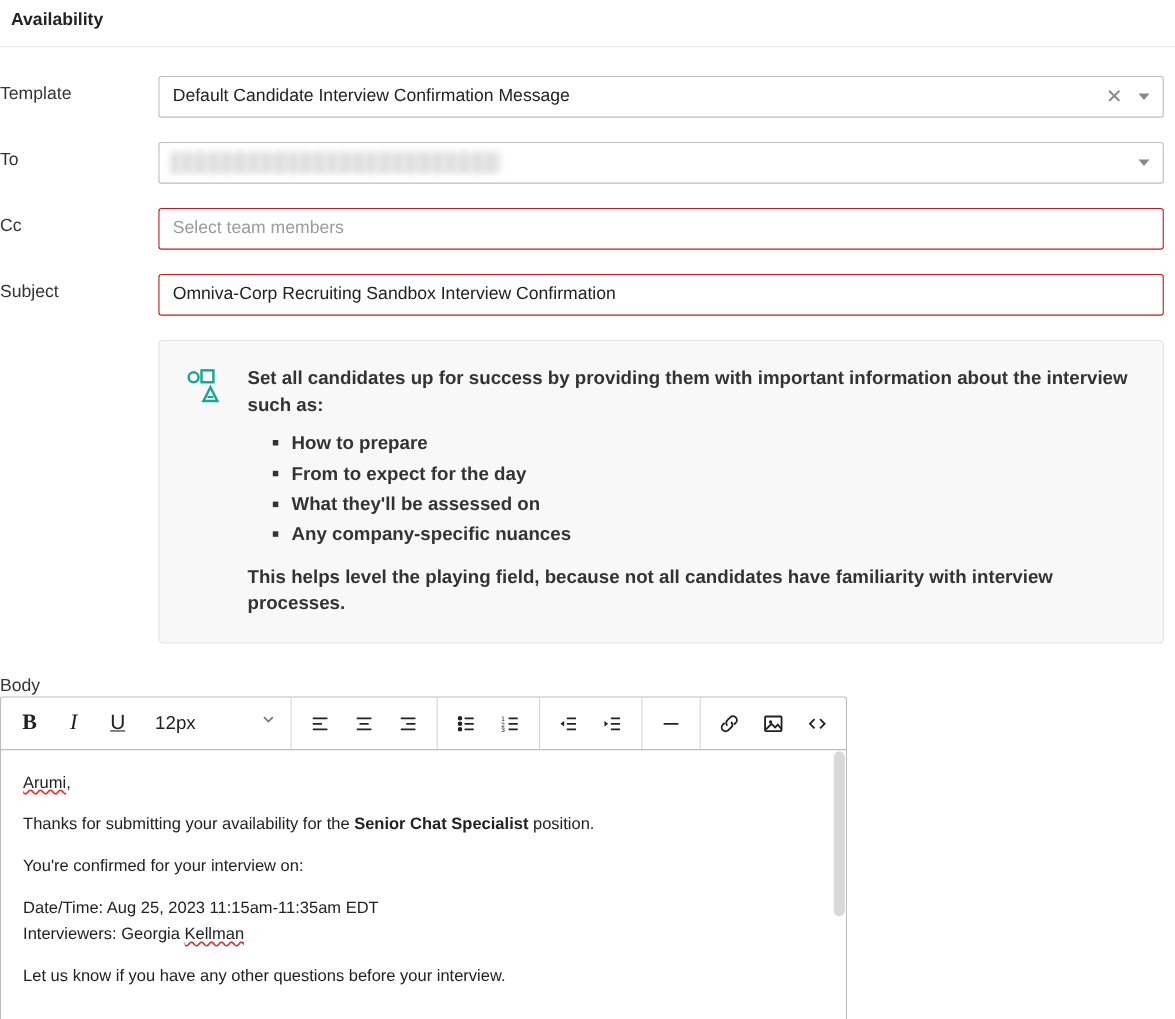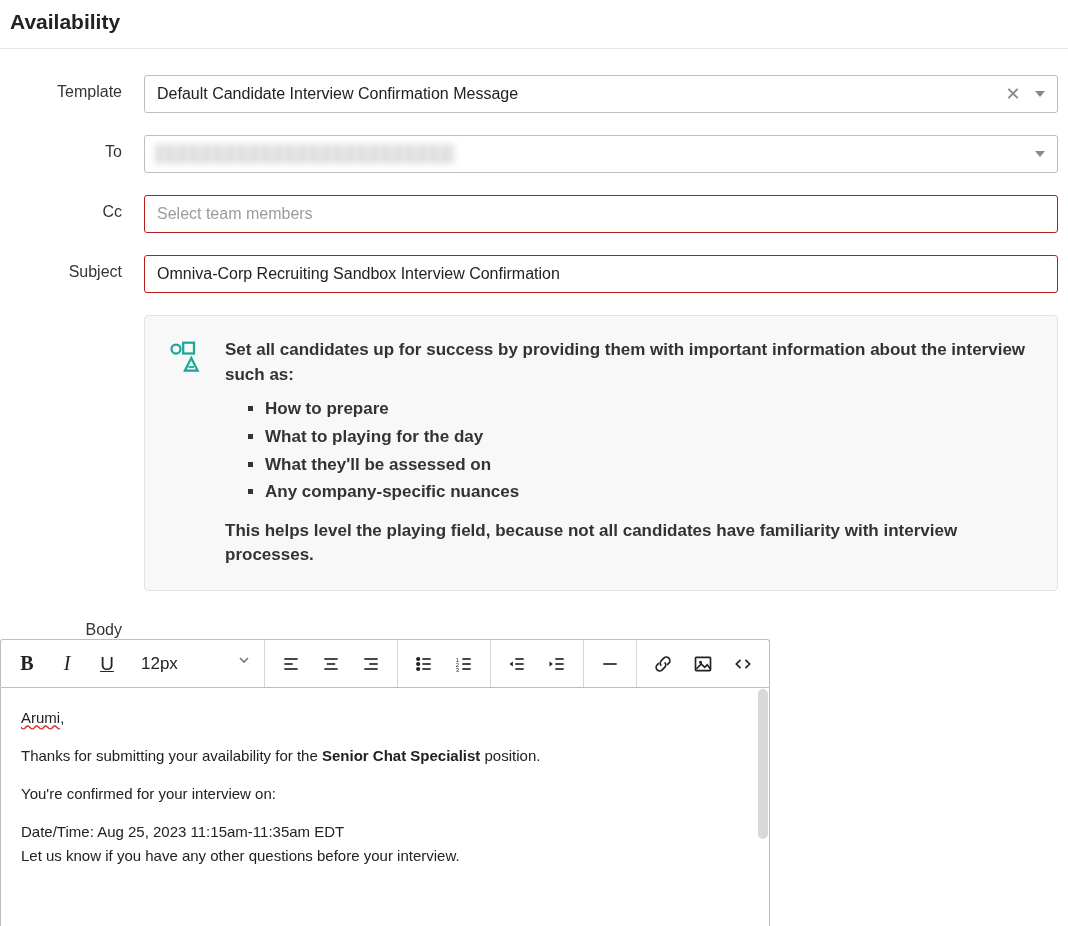--- a/index.html
+++ b/index.html
@@ -4,36 +4,35 @@
 <style>
 * { box-sizing: border-box; margin: 0; padding: 0; }
 body {
   font-family: -apple-system, BlinkMacSystemFont, "Segoe UI", Helvetica, Arial, sans-serif;
   font-size: 15px;
   color: #222;
   background: #fff;
   width: 1068px;
 }
 .page-title {
-  font-size: 21px;
+  font-size: 16px;
   font-weight: 700;
   padding: 10px 10px 14px;
   border-bottom: 1px solid #e6e6e6;
 }
 .form { padding-top: 26px; }
 .row {
   display: flex;
   align-items: flex-start;
   margin-bottom: 22px;
   padding-right: 10px;
 }
 .label {
   width: 144px;
   flex-shrink: 0;
-  text-align: right;
   padding-right: 22px;
   padding-top: 8px;
   font-size: 16px;
   color: #343434;
 }
 .field { flex: 1; }
 .select-like {
   position: relative;
   border: 1px solid #bdbdbd;
   border-radius: 3px;
@@ -253,21 +252,21 @@
         <svg class="info-icon" viewBox="0 0 40 40">
           <circle cx="10" cy="10" r="5" fill="none" stroke="#1aa896" stroke-width="2.5"></circle>
           <rect x="18" y="3" width="12" height="12" fill="none" stroke="#1aa896" stroke-width="2.5"></rect>
           <path d="M 20 34 L 27 20 L 34 34 Z" fill="none" stroke="#1aa896" stroke-width="2.5"></path>
           <line x1="24" y1="30" x2="30" y2="30" stroke="#1aa896" stroke-width="2"></line>
         </svg>
         <div class="info-text">
           <div>Set all candidates up for success by providing them with important information about the interview such as:</div>
           <ul>
             <li>How to prepare</li>
-            <li>What to playing for the day</li>
+            <li>From to expect for the day</li>
             <li>What they'll be assessed on</li>
             <li>Any company-specific nuances</li>
           </ul>
           <div>This helps level the playing field, because not all candidates have familiarity with interview processes.</div>
         </div>
       </div>
     </div>
   </div>
 
   <div class="row" style="margin-bottom:0;flex-direction:column;">
@@ -383,20 +382,21 @@
             </div>
         </div>
       </div>
 
       <div class="editor-wrap">
         <div class="editor">
           <p><span class="spellerr">Arumi</span><span>,</span></p>
           <p><span>Thanks for submitting your availability for the </span><b>Senior Chat Specialist</b><span> position.</span></p>
           <p>You're confirmed for your interview on:</p>
           <p class="tight">Date/Time: Aug 25, 2023 11:15am-11:35am EDT</p>
+          <p><span>Interviewers: Georgia </span><span class="spellerr">Kellman</span></p>
           <p class="tight">Let us know if you have any other questions before your interview.</p>
         </div>
         <div class="scrollbar"></div>
       </div>
     </div>
   </div>
 
 </div>
 
 </body></html>

